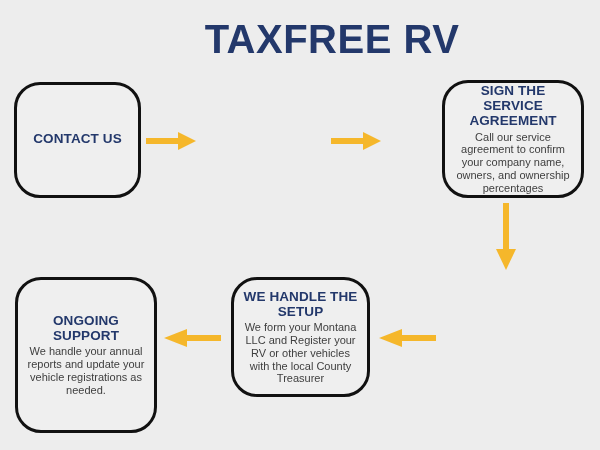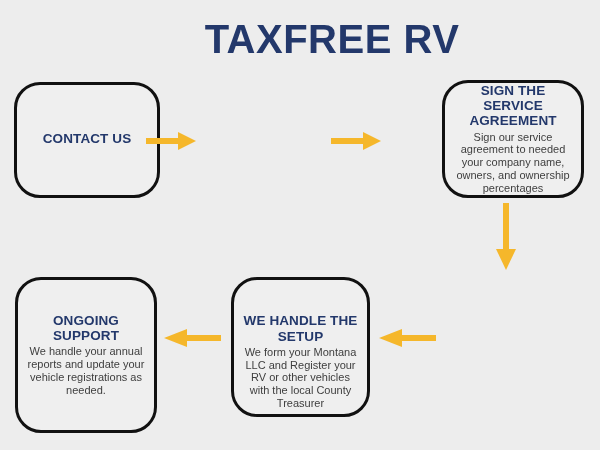--- a/index.html
+++ b/index.html
@@ -58,25 +58,25 @@
     margin-bottom: 2px;
     text-transform: uppercase;
   }
   .step-body {
     color: #3e3e3e;
     font-size: 11px;
     line-height: 1.17;
   }
 
   
-  #box-contact-us       { left: 14px;  top: 82px;  width: 146px; height: 116px; }
+  #box-contact-us       { left: 14px;  top: 82px;  width: 127px; height: 116px; }
   #box-get-informed     { left: 201px; top: 82px;  width: 124px; height: 116px; }
   #box-sign-agreement   { left: 442px; top: 80px;  width: 142px; height: 118px; }
   #box-receive-sign     { left: 442px; top: 277px; width: 142px; height: 120px; }
-  #box-we-handle        { left: 231px; top: 277px; width: 139px; height: 140px; justify-content: flex-end; }
+  #box-we-handle        { left: 231px; top: 277px; width: 139px; height: 120px; }
   #box-ongoing-support  { left: 15px;  top: 277px; width: 142px; height: 156px; }
 
   
   .arrow {
     position: absolute;
   }
   .arrow svg { display: block; }
 
   #arrow-1 { left: 146px; top: 131px; }
   #arrow-2 { left: 331px; top: 131px; }
@@ -105,21 +105,21 @@
 
   <div class="arrow" id="arrow-2">
     <svg width="51" height="20" viewBox="0 0 51 20" aria-hidden="true">
       <rect x="0" y="7" width="34" height="6" fill="#f5b72b"></rect>
       <polygon points="32,1 50,10 32,19" fill="#f5b72b"></polygon>
     </svg>
   </div>
 
   <div class="step-box" id="box-sign-agreement">
     <div class="step-heading">SIGN THE SERVICE AGREEMENT</div>
-    <div class="step-body">Sign our service agreement to needed your company name, owners, and ownership percentages</div>
+    <div class="step-body">Call our service agreement to confirm your company name, owners, and ownership percentages</div>
   </div>
 
   <div class="arrow" id="arrow-3">
     <svg width="22" height="68" viewBox="0 0 22 68" aria-hidden="true">
       <rect x="8" y="0" width="6" height="48" fill="#f5b72b"></rect>
       <polygon points="1,46 21,46 11,67" fill="#f5b72b"></polygon>
     </svg>
   </div>
 
 

